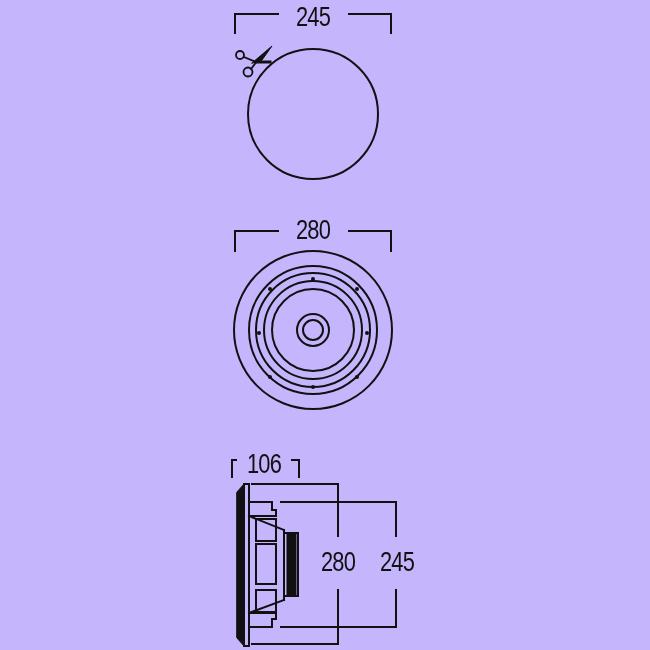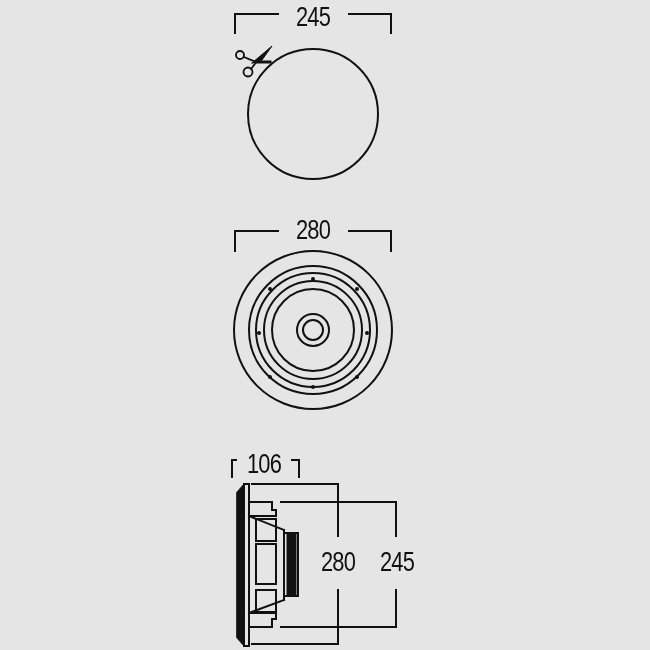--- a/index.html
+++ b/index.html
@@ -4,21 +4,21 @@
   <style>
     html, body {
       margin: 0;
       padding: 0;
       background: #ffffff;
     }
     #canvas {
       position: relative;
       width: 650px;
       height: 650px;
-      background: #e5e5e5;
+      background: #c4b5fd;
       overflow: hidden;
     }
     svg {
       position: absolute;
       left: 0;
       top: 0;
     }
     .dim-label {
       position: absolute;
       font-family: "Liberation Sans", "DejaVu Sans", sans-serif;

